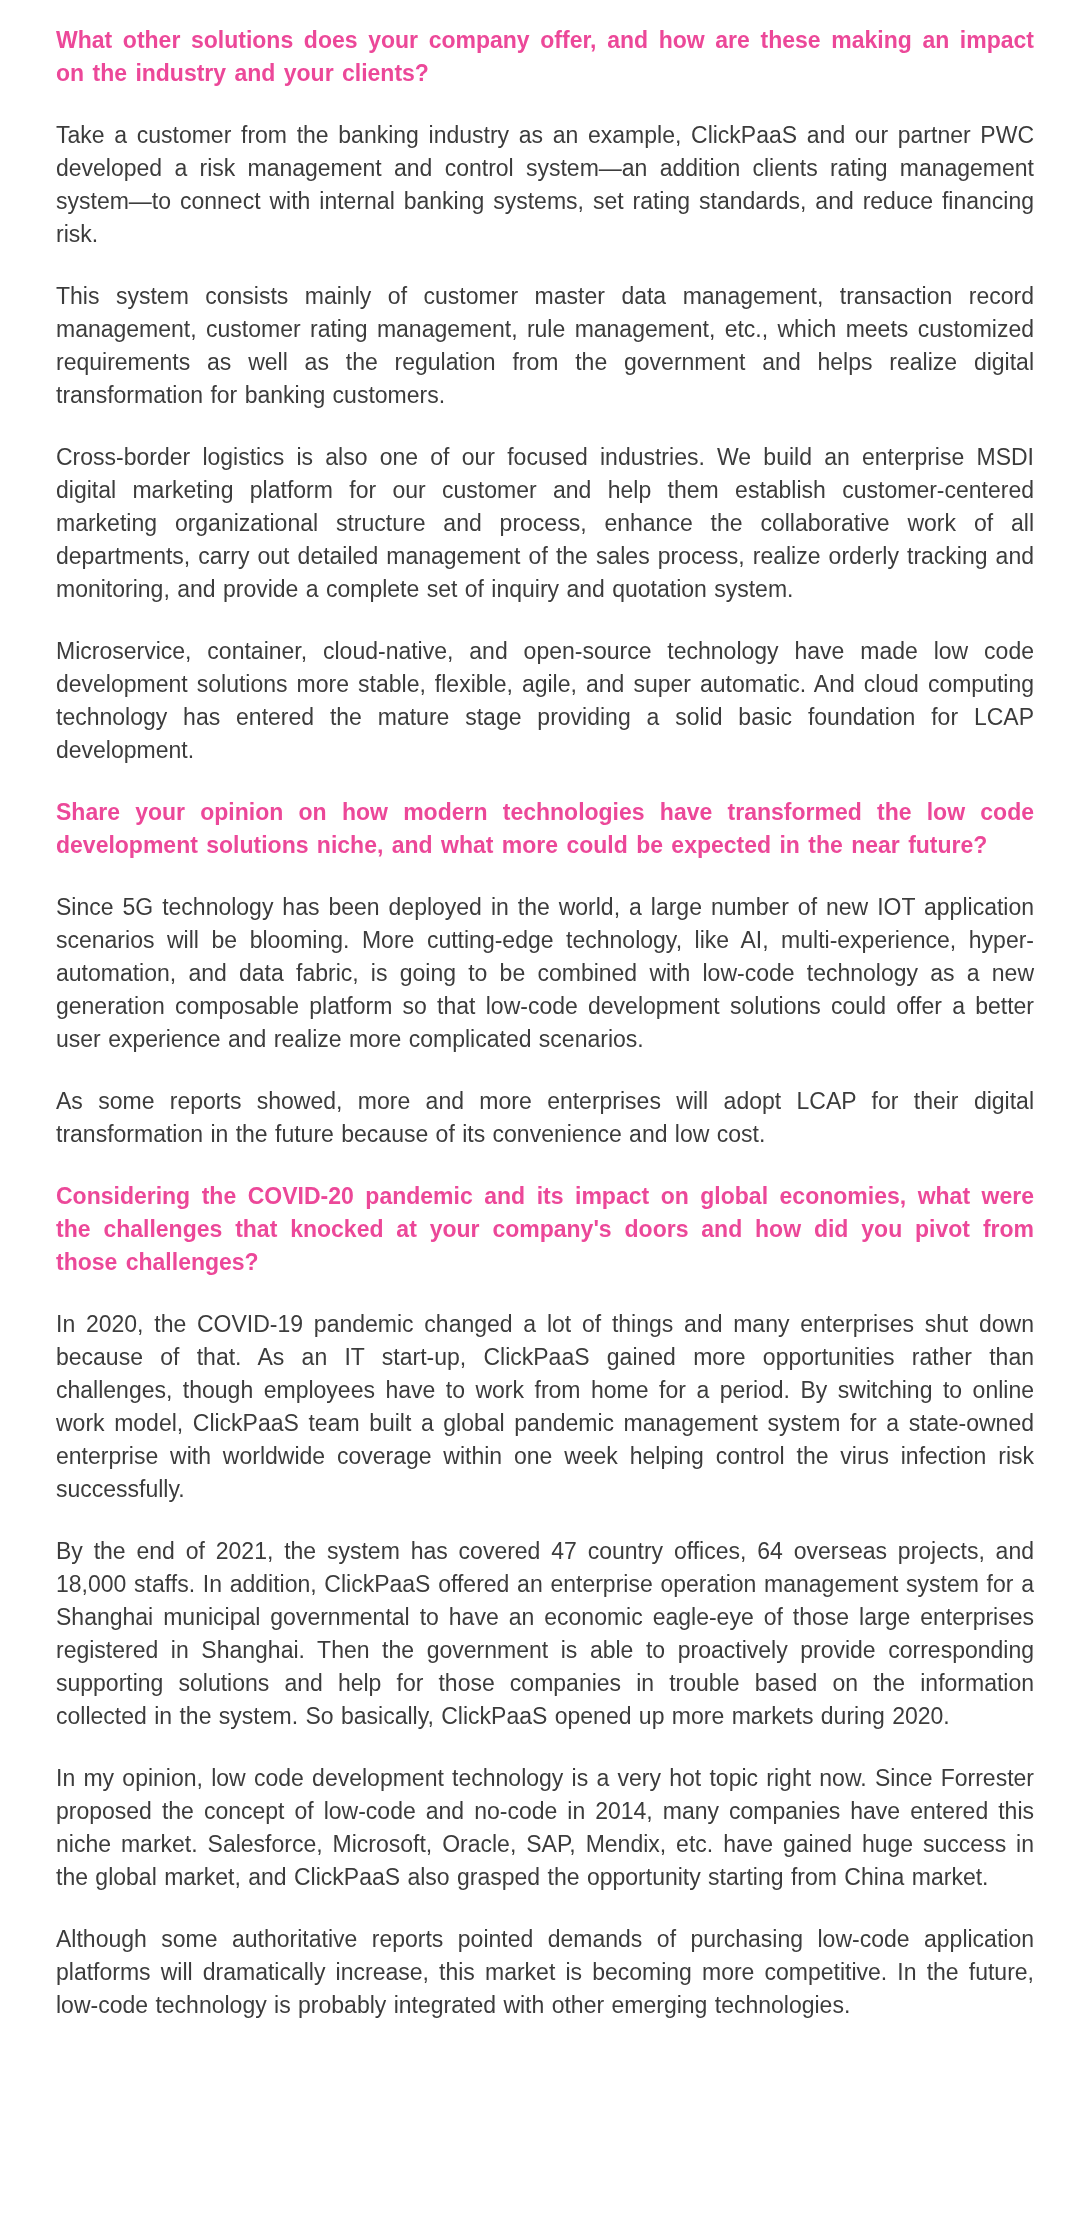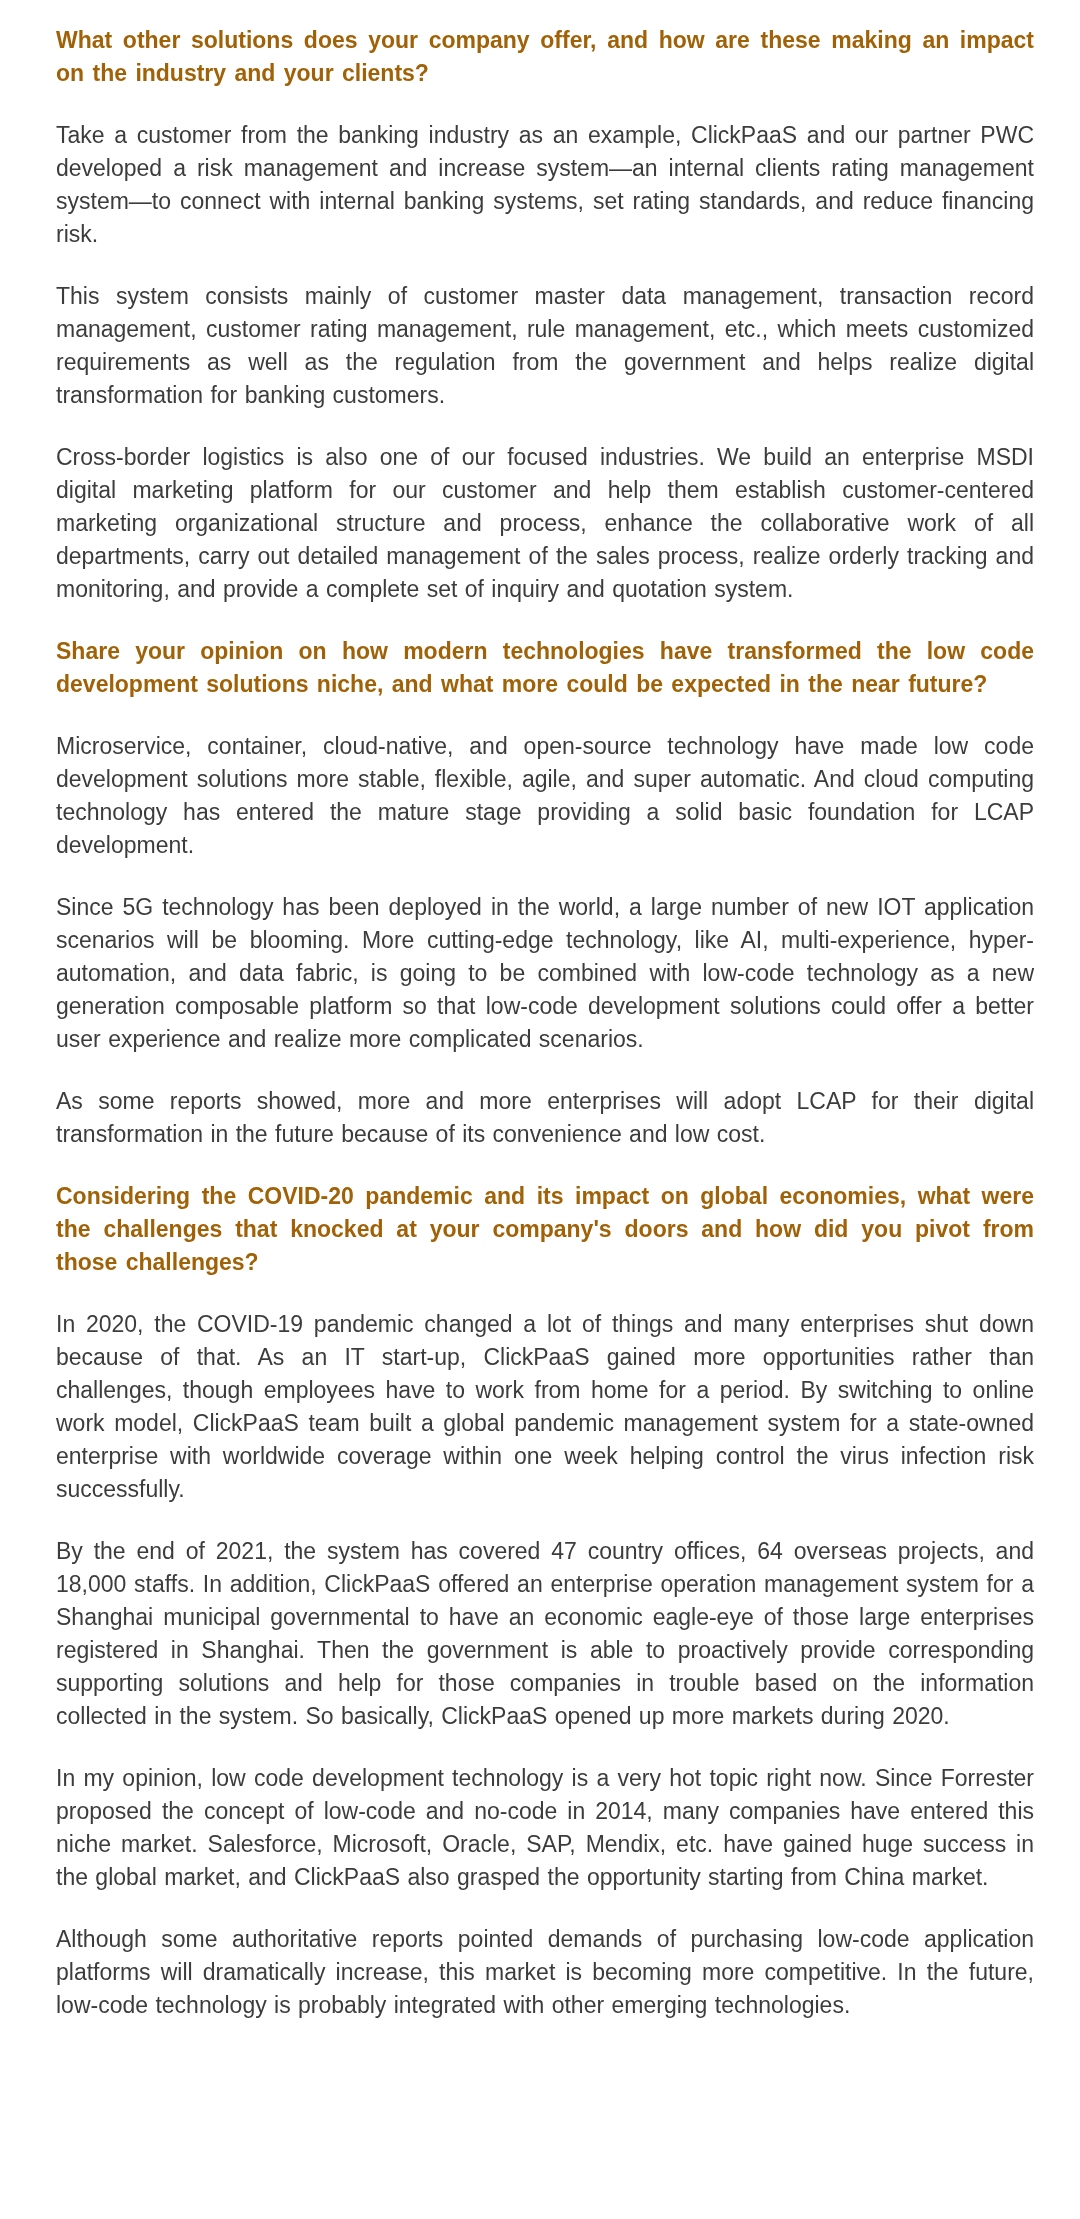--- a/index.html
+++ b/index.html
@@ -24,34 +24,34 @@
   }
   .para {
     margin: 0 0 29px 0;
     word-spacing: 1px;
   }
   .para:last-child {
     margin-bottom: 17px;
   }
   .question {
     font-weight: bold;
-    color: #a16207;
+    color: #ec4899;
     word-spacing: 2px;
   }
 </style>
 </head>
 <body>
 
 <div class="article">
   <p class="para question">What other solutions does your company offer, and how are these making an impact on the industry and your clients?</p>
-  <p class="para">Take a customer from the banking industry as an example, ClickPaaS and our partner PWC developed a risk management and increase system—an internal clients rating management system—to connect with internal banking systems, set rating standards, and reduce financing risk.</p>
+  <p class="para">Take a customer from the banking industry as an example, ClickPaaS and our partner PWC developed a risk management and control system—an addition clients rating management system—to connect with internal banking systems, set rating standards, and reduce financing risk.</p>
   <p class="para">This system consists mainly of customer master data management, transaction record management, customer rating management, rule management, etc., which meets customized requirements as well as the regulation from the government and helps realize digital transformation for banking customers.</p>
   <p class="para">Cross-border logistics is also one of our focused industries. We build an enterprise MSDI digital marketing platform for our customer and help them establish customer-centered marketing organizational structure and process, enhance the collaborative work of all departments, carry out detailed management of the sales process, realize orderly tracking and monitoring, and provide a complete set of inquiry and quotation system.</p>
+  <p class="para">Microservice, container, cloud-native, and open-source technology have made low code development solutions more stable, flexible, agile, and super automatic. And cloud computing technology has entered the mature stage providing a solid basic foundation for LCAP development.</p>
   <p class="para question">Share your opinion on how modern technologies have transformed the low code development solutions niche, and what more could be expected in the near future?</p>
-  <p class="para">Microservice, container, cloud-native, and open-source technology have made low code development solutions more stable, flexible, agile, and super automatic. And cloud computing technology has entered the mature stage providing a solid basic foundation for LCAP development.</p>
   <p class="para">Since 5G technology has been deployed in the world, a large number of new IOT application scenarios will be blooming. More cutting-edge technology, like AI, multi-experience, hyper-automation, and data fabric, is going to be combined with low-code technology as a new generation composable platform so that low-code development solutions could offer a better user experience and realize more complicated scenarios.</p>
   <p class="para">As some reports showed, more and more enterprises will adopt LCAP for their digital transformation in the future because of its convenience and low cost.</p>
   <p class="para question">Considering the COVID-20 pandemic and its impact on global economies, what were the challenges that knocked at your company's doors and how did you pivot from those challenges?</p>
   <p class="para">In 2020, the COVID-19 pandemic changed a lot of things and many enterprises shut down because of that. As an IT start-up, ClickPaaS gained more opportunities rather than challenges, though employees have to work from home for a period. By switching to online work model, ClickPaaS team built a global pandemic management system for a state-owned enterprise with worldwide coverage within one week helping control the virus infection risk successfully.</p>
   <p class="para">By the end of 2021, the system has covered 47 country offices, 64 overseas projects, and 18,000 staffs. In addition, ClickPaaS offered an enterprise operation management system for a Shanghai municipal governmental to have an economic eagle-eye of those large enterprises registered in Shanghai. Then the government is able to proactively provide corresponding supporting solutions and help for those companies in trouble based on the information collected in the system. So basically, ClickPaaS opened up more markets during 2020.</p>
   <p class="para">In my opinion, low code development technology is a very hot topic right now. Since Forrester proposed the concept of low-code and no-code in 2014, many companies have entered this niche market. Salesforce, Microsoft, Oracle, SAP, Mendix, etc. have gained huge success in the global market, and ClickPaaS also grasped the opportunity starting from China market.</p>
   <p class="para">Although some authoritative reports pointed demands of purchasing low-code application platforms will dramatically increase, this market is becoming more competitive. In the future, low-code technology is probably integrated with other emerging technologies.</p>
 
 </div>
 

